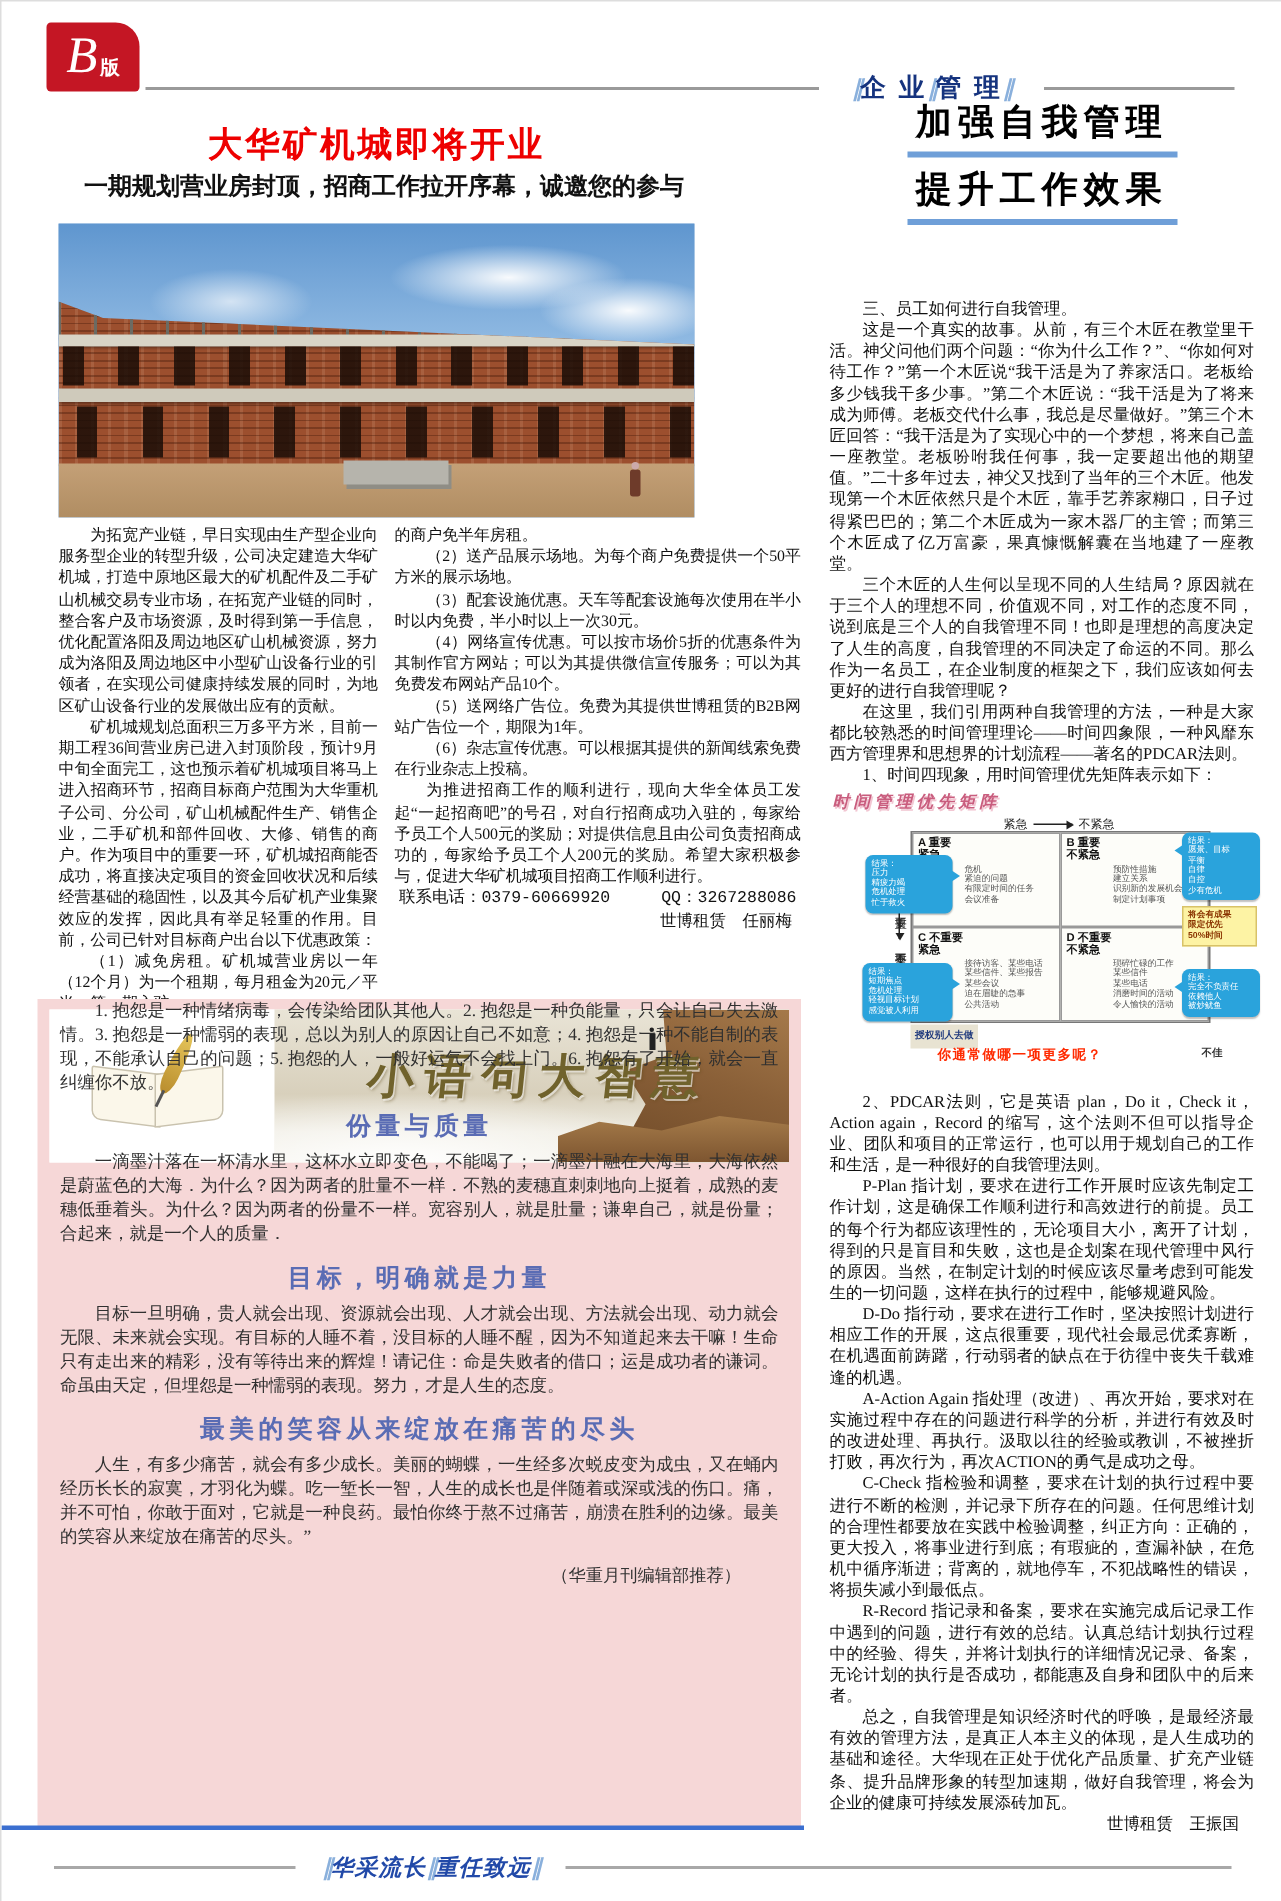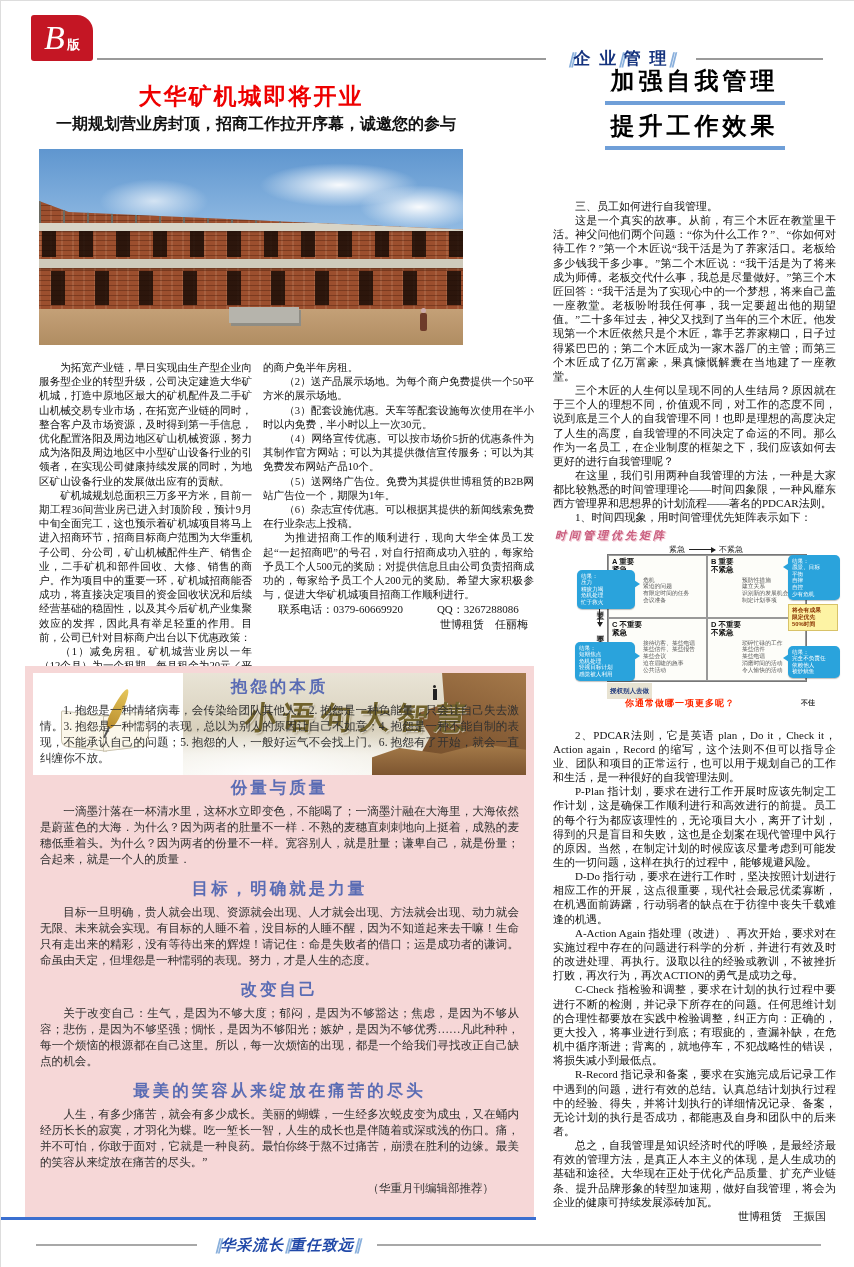--- a/index.html
+++ b/index.html
@@ -40,26 +40,26 @@
         background:repeating-linear-gradient(90deg,rgba(25,12,6,.85) 3px 17px,transparent 17px 40px);}
   .slab2{position:absolute;left:0;right:0;top:58px;height:9px;background:#cfcabb;box-shadow:0 1px 2px rgba(0,0,0,.4);}
   .win2{position:absolute;left:0;right:0;top:70px;height:34px;
         background:repeating-linear-gradient(90deg,transparent 0 12px,rgba(25,12,6,.85) 12px 26px,transparent 26px 44px);}
   .ground{position:absolute;left:0;right:0;bottom:0;height:36px;
           background:linear-gradient(180deg,#c4a077,#b08d62);}
   .rubble{position:absolute;left:190px;bottom:22px;width:70px;height:16px;background:#b6b4ac;box-shadow:2px 3px 0 #8f8d85;}
   .worker{position:absolute;right:36px;bottom:14px;width:7px;height:18px;background:#6e3b2a;border-radius:2px;}
   .worker:before{content:"";position:absolute;top:-5px;left:1px;width:5px;height:5px;border-radius:50%;background:#caa;}
 
-  .col{position:absolute;top:360px;font-size:10.6px;line-height:14.2px;text-align:justify;color:#111;}
+  .col{position:absolute;top:350px;font-size:10.6px;line-height:14.2px;text-align:justify;color:#111;}
   .col p{margin:0;text-indent:2em;}
   .col p.noind{text-indent:0;}
   .col1{left:38px;width:213px;}
   .col2{left:262px;width:271px;}
-  .contact{margin-top:8px;text-indent:0 !important;text-align:center;font-size:11px;}
+  .contact{margin-top:8px;text-indent:0 !important;text-align:center;font-size:11px;font-family:Liberation Mono, monospace;}
   .contact .gap{display:inline-block;width:34px;}
   .sig-l{text-indent:0 !important;text-align:right;padding-right:6px;font-size:11px;margin-top:2px;}
 
   
   .pinkbox{position:absolute;left:24px;top:665px;width:509px;height:553px;background:#f6d7d7;}
   .banner{position:absolute;left:8px;top:7px;right:8px;height:102px;display:flex;background:#fff;}
   .book-panel{width:150px;position:relative;background:#fff;}
   .book{position:absolute;left:28px;top:40px;width:84px;height:38px;}
   .pg{position:absolute;width:44px;height:34px;background:#fbf7ea;border:1px solid #c9c2ae;}
   .pgL{left:0;transform:skewY(7deg);border-radius:2px 0 0 6px;}
@@ -202,34 +202,29 @@
       <div class="scene">
         <div class="mist"></div>
         <div class="cliff"></div>
         <div class="cliff2"></div>
         <div class="figure"></div>
         <div class="banner-title">小语句大智慧</div>
       </div>
     </div>
 
     <div class="wsec">
-      <div class="whead">抱怨的本质</div>
       <p class="wbody">1. 抱怨是一种情绪病毒，会传染给团队其他人。2. 抱怨是一种负能量，只会让自己失去激情。3. 抱怨是一种懦弱的表现，总以为别人的原因让自己不如意；4. 抱怨是一种不能自制的表现，不能承认自己的问题；5. 抱怨的人，一般好运气不会找上门。6. 抱怨有了开始，就会一直纠缠你不放。</p>
     </div>
     <div class="wsec">
       <div class="whead">份量与质量</div>
       <p class="wbody">一滴墨汁落在一杯清水里，这杯水立即变色，不能喝了；一滴墨汁融在大海里，大海依然是蔚蓝色的大海．为什么？因为两者的肚量不一样．不熟的麦穗直刺刺地向上挺着，成熟的麦穗低垂着头。为什么？因为两者的份量不一样。宽容别人，就是肚量；谦卑自己，就是份量；合起来，就是一个人的质量．</p>
     </div>
     <div class="wsec">
       <div class="whead">目标，明确就是力量</div>
       <p class="wbody">目标一旦明确，贵人就会出现、资源就会出现、人才就会出现、方法就会出现、动力就会无限、未来就会实现。有目标的人睡不着，没目标的人睡不醒，因为不知道起来去干嘛！生命只有走出来的精彩，没有等待出来的辉煌！请记住：命是失败者的借口；运是成功者的谦词。命虽由天定，但埋怨是一种懦弱的表现。努力，才是人生的态度。</p>
-    </div>
-    <div class="wsec">
-      <div class="whead">改变自己</div>
-      <p class="wbody">关于改变自己：生气，是因为不够大度；郁闷，是因为不够豁达；焦虑，是因为不够从容；悲伤，是因为不够坚强；惆怅，是因为不够阳光；嫉妒，是因为不够优秀……凡此种种，每一个烦恼的根源都在自己这里。所以，每一次烦恼的出现，都是一个给我们寻找改正自己缺点的机会。</p>
     </div>
     <div class="wsec">
       <div class="whead">最美的笑容从来绽放在痛苦的尽头</div>
       <p class="wbody">人生，有多少痛苦，就会有多少成长。美丽的蝴蝶，一生经多次蜕皮变为成虫，又在蛹内经历长长的寂寞，才羽化为蝶。吃一堑长一智，人生的成长也是伴随着或深或浅的伤口。痛，并不可怕，你敢于面对，它就是一种良药。最怕你终于熬不过痛苦，崩溃在胜利的边缘。最美的笑容从来绽放在痛苦的尽头。”</p>
     </div>
     <div class="attrib">（华重月刊编辑部推荐）</div>
   </div>
   <div class="blue-rule"></div>
 
   <div class="rt-titles">

